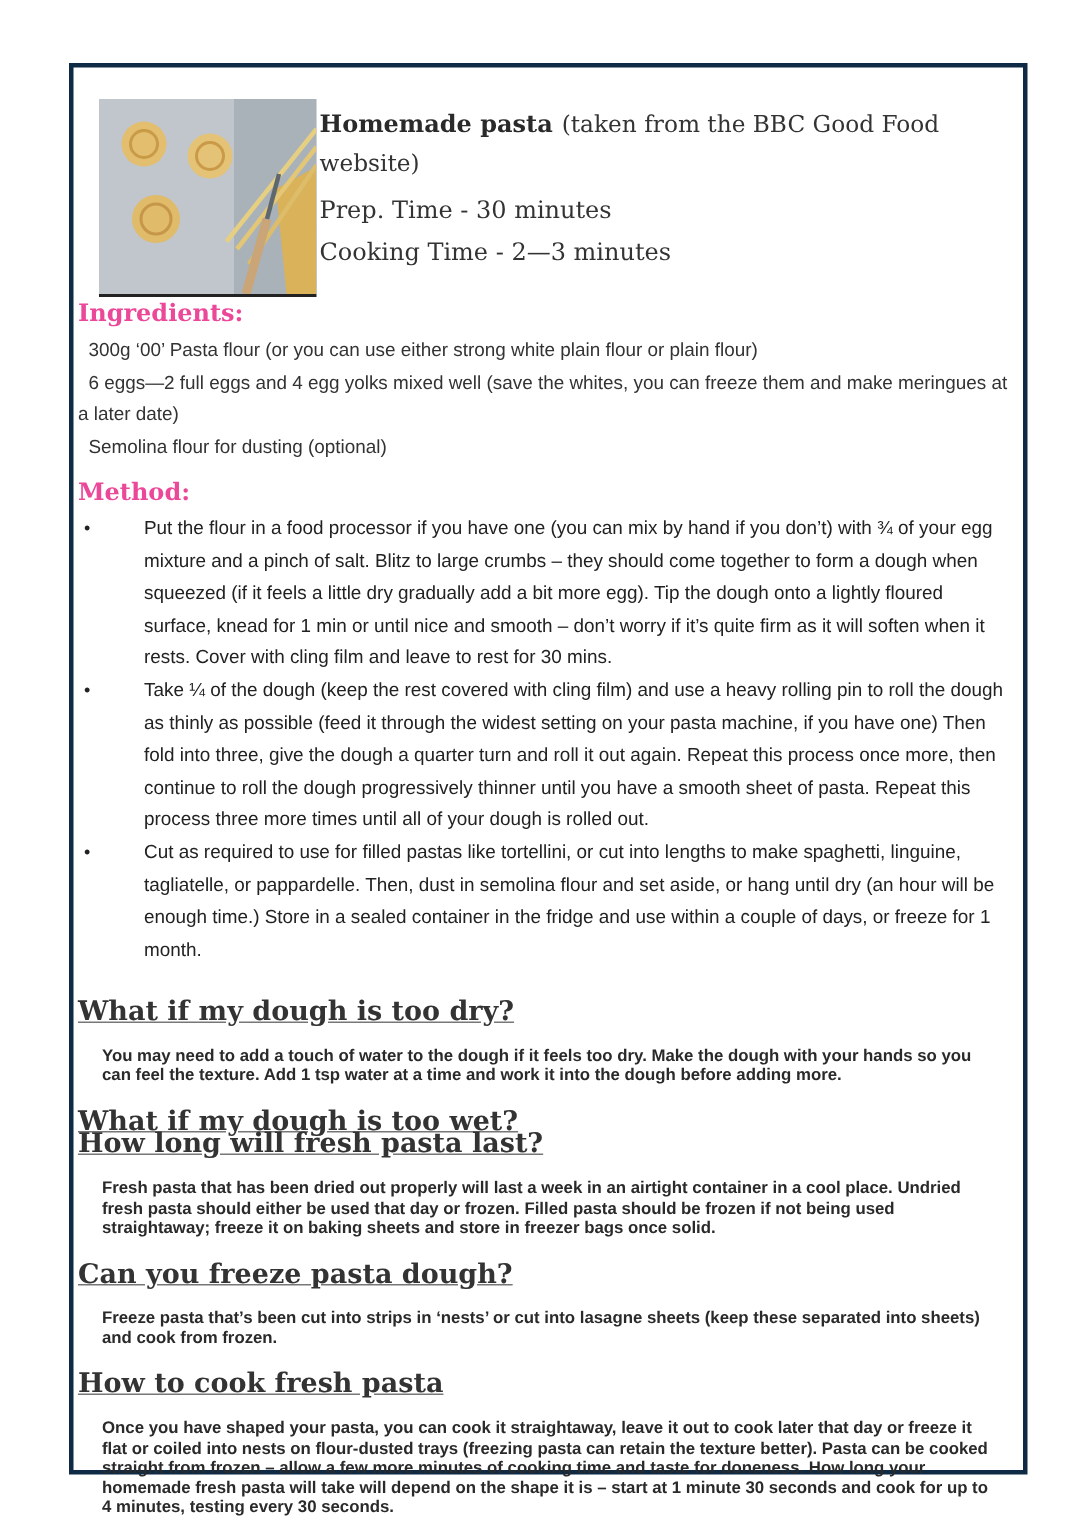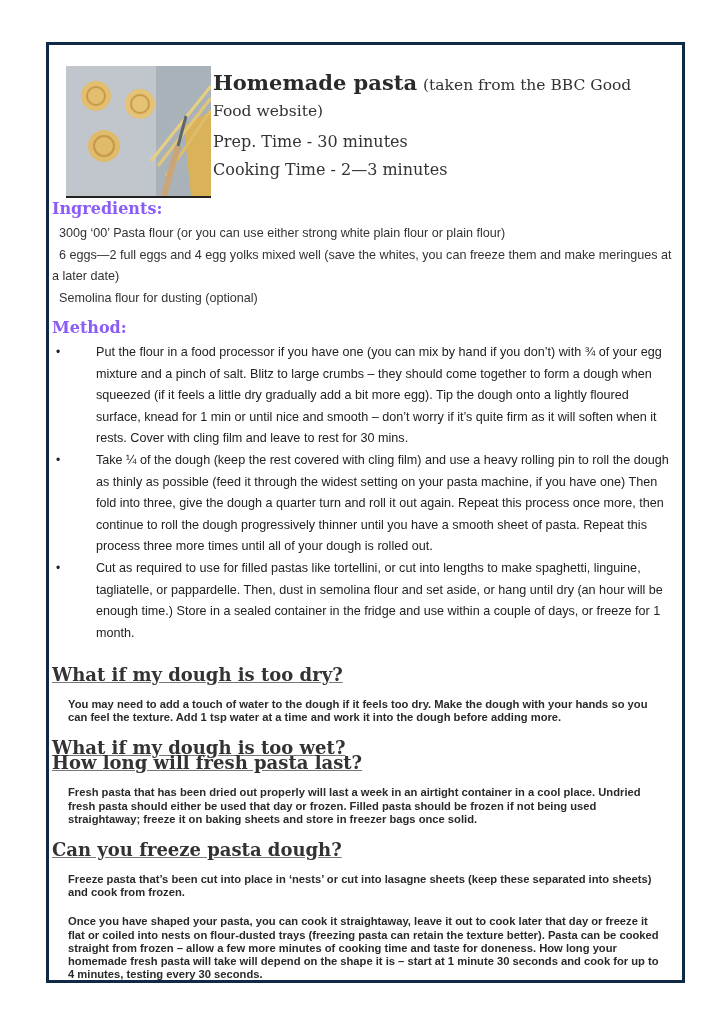--- a/index.html
+++ b/index.html
@@ -15,26 +15,26 @@
     position: absolute; left: 66px; top: 66px; width: 145px; height: 130px;
     background: linear-gradient(135deg, #b9c0c6 0%, #d9dde0 35%, #a7afb6 60%, #8e979f 100%);
     overflow: hidden; border-bottom: 2px solid #222;
   }
   .photo svg { width: 100%; height: 100%; display: block; }
   .title-block {
     position: absolute; left: 213px; top: 70px; width: 460px;
     font-family: "DejaVu Serif", serif; color: #333;
   }
   .title-line { font-size: 16px; line-height: 26px; margin: 0; }
-  .title-main { font-size: 21px; font-weight: bold; color: #2a2a2a; }
+  .title-main { font-size: 16px; font-weight: bold; color: #2a2a2a; }
   .title-sub { font-size: 15.5px; margin-left: 6px; }
   .time-line { font-size: 16px; line-height: 28px; margin: 0; }
   .time-line.prep { margin-top: 4px; }
   .section-h {
-    position: absolute; left: 52px; font-family: "DejaVu Serif", serif; font-size: 16px; color: #8b5cf6;
+    position: absolute; left: 52px; font-family: "DejaVu Serif", serif; font-size: 16px; color: #ec4899;
     margin: 0;
   }
   .ingredients {
     position: absolute; left: 52px; top: 223px; width: 620px;
     font-family: Liberation Sans, sans-serif; font-size: 12.6px; line-height: 21.5px; color: #333;
   }
   .ingredients p { margin: 0; }
   .ingredients .ind { padding-left: 7px; }
   .method {
     position: absolute; left: 52px; top: 342px; width: 625px; margin: 0; padding: 0; list-style: none;
@@ -109,15 +109,16 @@
   </li>
 </ul>
 
 <div class="faq">
   <h3>What if my dough is too dry?</h3>
   <p>You may need to add a touch of water to the dough if it feels too dry. Make the dough with your hands so you can feel the texture. Add 1 tsp water at a time and work it into the dough before adding more.</p>
   <h3>What if my dough is too wet?</h3>
   <h3>How long will fresh pasta last?</h3>
   <p>Fresh pasta that has been dried out properly will last a week in an airtight container in a cool place. Undried fresh pasta should either be used that day or frozen. Filled pasta should be frozen if not being used straightaway; freeze it on baking sheets and store in freezer bags once solid.</p>
   <h3>Can you freeze pasta dough?</h3>
-  <p>Freeze pasta that’s been cut into place in ‘nests’ or cut into lasagne sheets (keep these separated into sheets) and cook from frozen.</p>
+  <p>Freeze pasta that’s been cut into strips in ‘nests’ or cut into lasagne sheets (keep these separated into sheets) and cook from frozen.</p>
+  <h3>How to cook fresh pasta</h3>
   <p>Once you have shaped your pasta, you can cook it straightaway, leave it out to cook later that day or freeze it flat or coiled into nests on flour-dusted trays (freezing pasta can retain the texture better). Pasta can be cooked straight from frozen – allow a few more minutes of cooking time and taste for doneness. How long your homemade fresh pasta will take will depend on the shape it is – start at 1 minute 30 seconds and cook for up to 4 minutes, testing every 30 seconds.</p>
 </div>
 
 </body></html>

